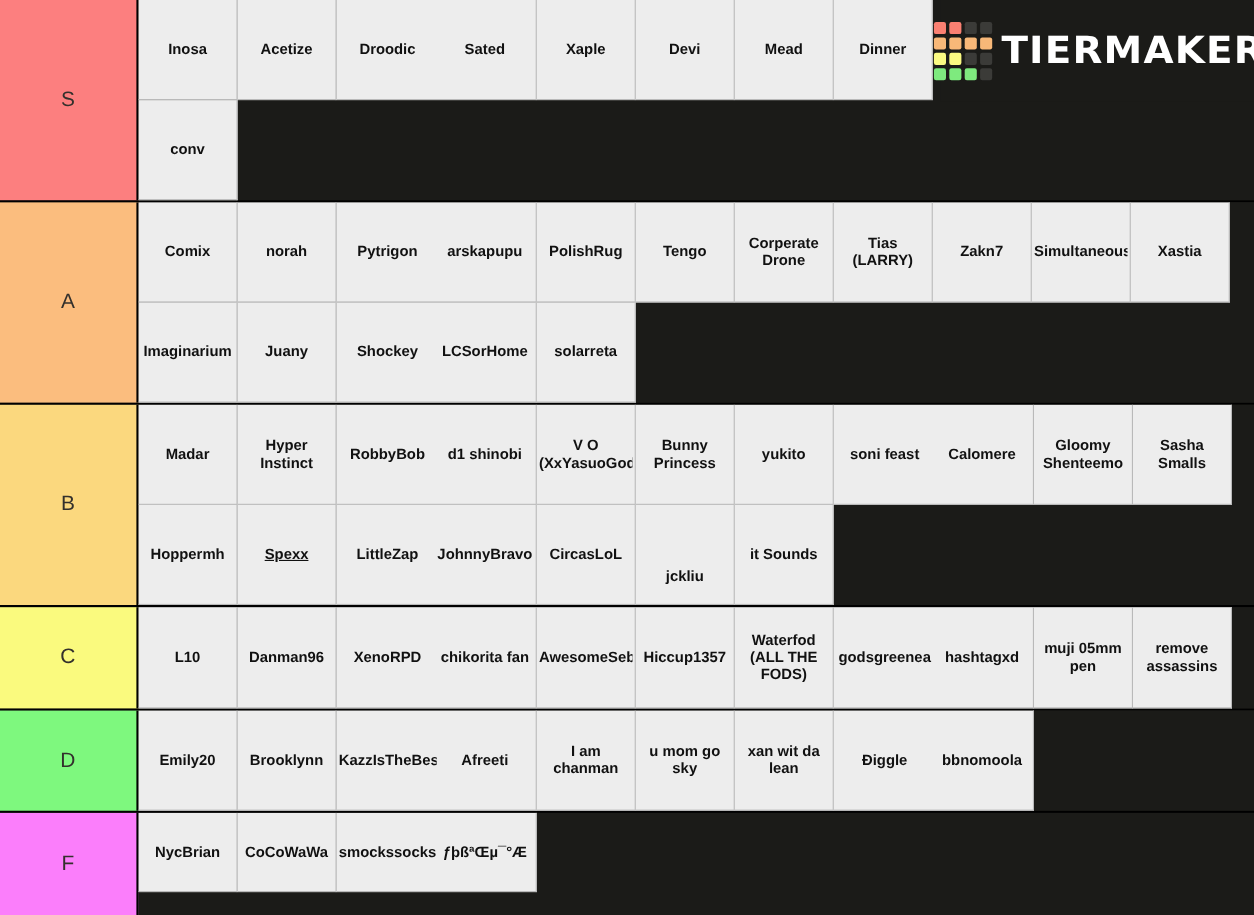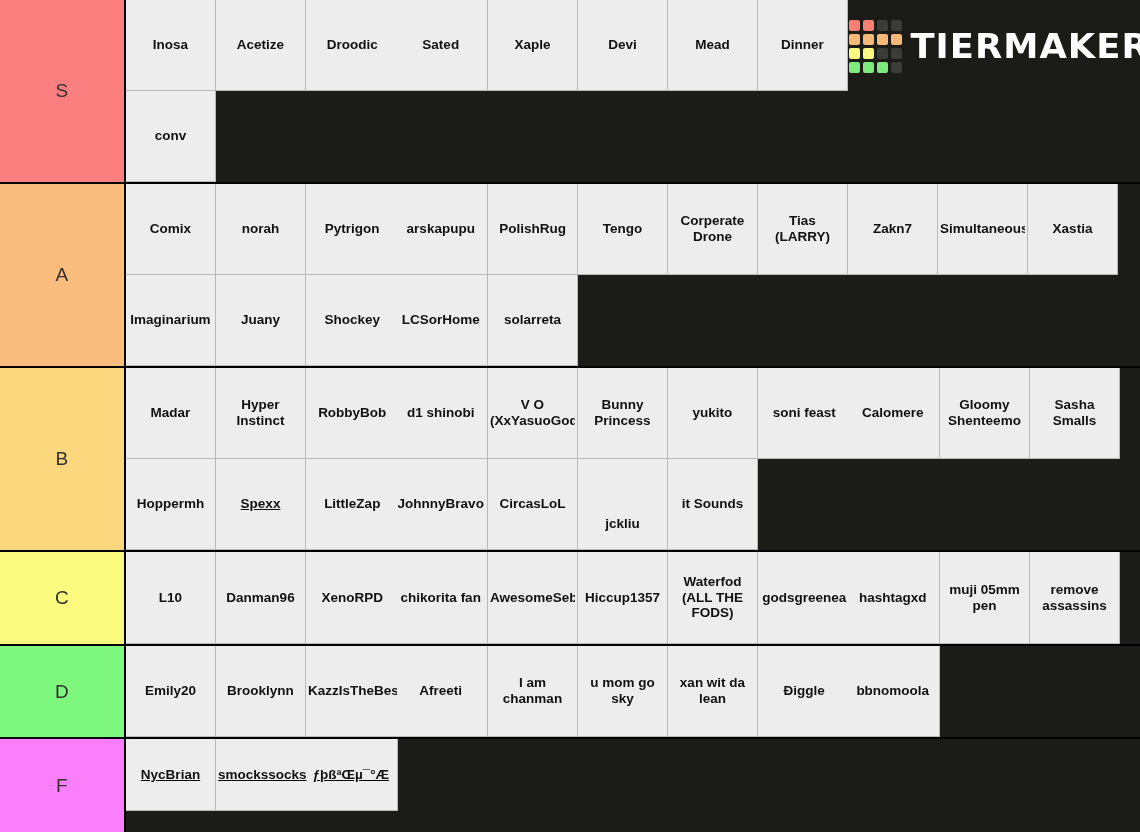--- a/index.html
+++ b/index.html
@@ -78,21 +78,21 @@
   .row-s  .tier-line { height: 92px; }
   .row-s  { height: 184px; }
   .row-a  .tier-line { height: 92px; }
   .row-a  { height: 184px; }
   .row-b  .tier-line { height: 92px; }
   .row-b  { height: 184px; }
   .row-c  .tier-line { height: 92px; }
   .row-c  { height: 94px; }
   .row-d  .tier-line { height: 92px; }
   .row-d  { height: 93px; }
-  .row-f  .tier-line { height: 72px; text-decoration: underline; }
+  .row-f  .tier-line { height: 72px; }
   .row-f  { height: 93px; border-bottom: none; }
 
   
   .logo {
     position: absolute;
     top: 0;
     right: 0;
     width: 285px;
     height: 92px;
     display: flex;
@@ -333,20 +333,23 @@
           </div>
         </div>
       </div>
       <div class="tier-row row-f">
         <div class="tier-label" style="background: rgb(251, 126, 251);">F</div>
         <div class="tier-body">
           <div class="tier-line">
             <div class="cell w1">
               <span class="txt" style="flex: 1 1 0px;">NycBrian</span>
             </div>
+            <div class="cell w1">
+              <span class="txt" style="flex: 1 1 0px;">CoCoWaWa</span>
+            </div>
             <div class="cell w2">
               <span class="txt" style="flex: 1 1 0px;">smockssocks</span>
               <span class="txt" style="flex: 1 1 0px;">ƒþßªŒµ¯°Æ</span>
             </div>
           </div>
         </div>
       </div>
     </div>
 
   <div class="logo">

